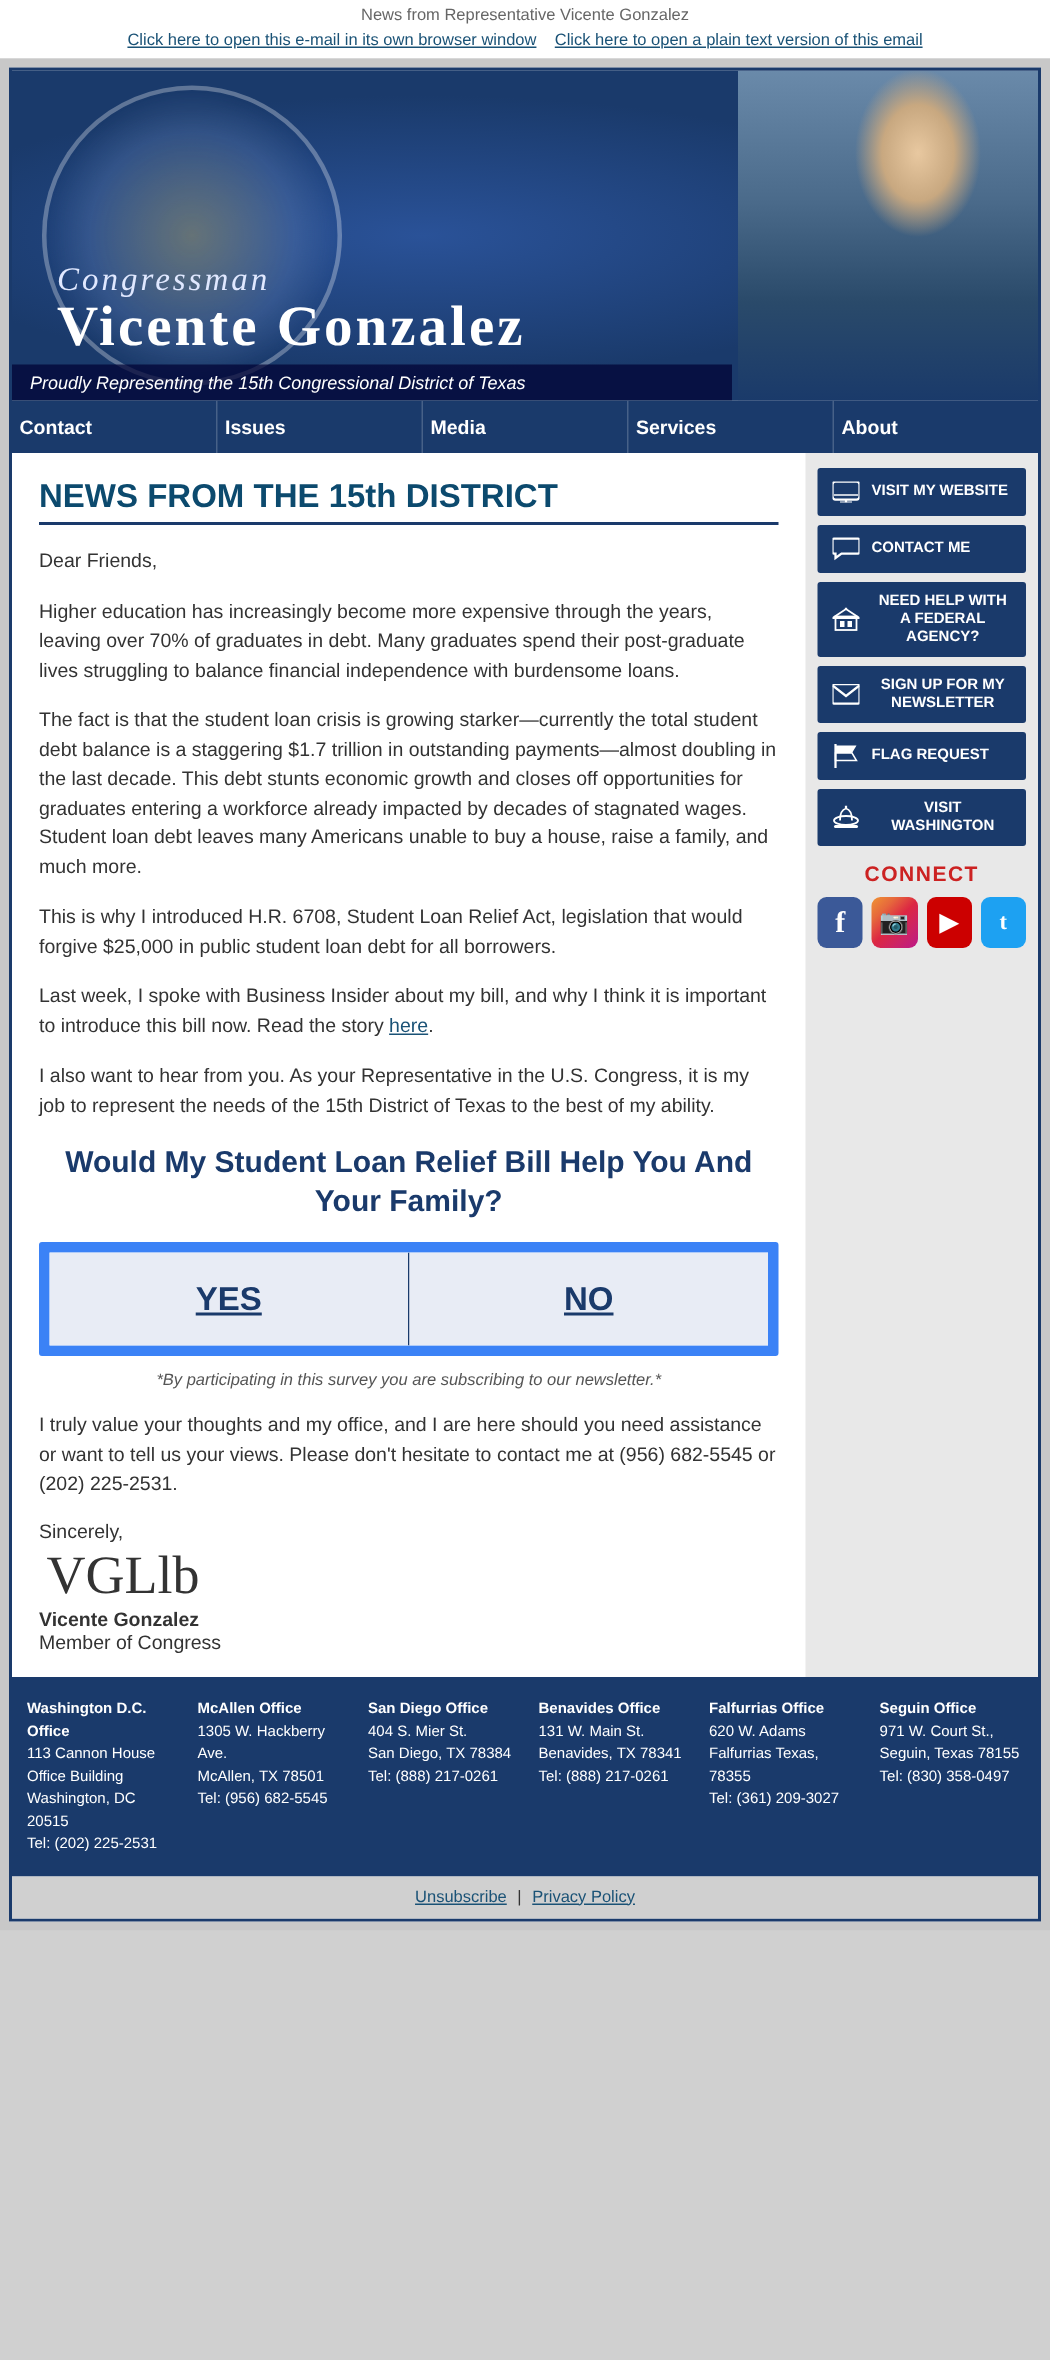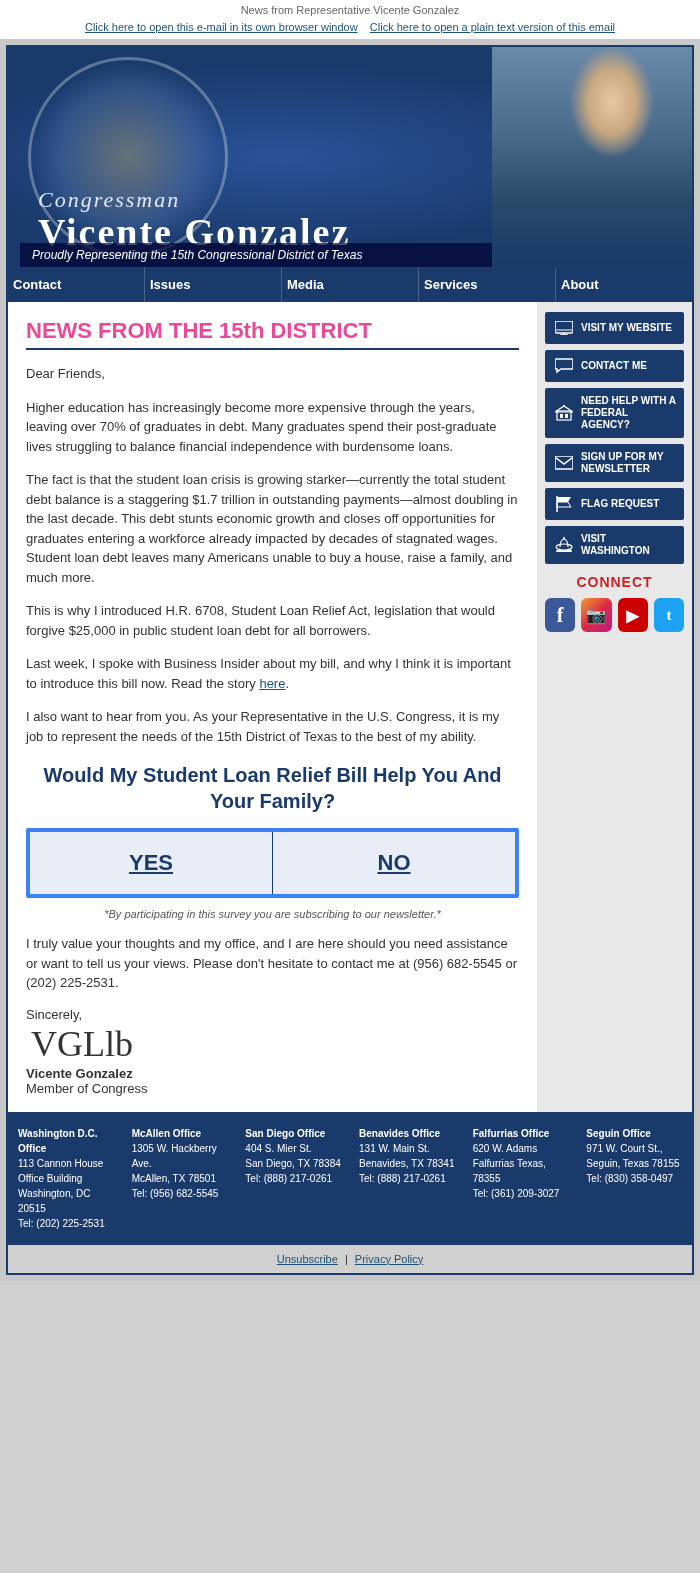--- a/index.html
+++ b/index.html
@@ -58,42 +58,42 @@
       border-radius: 50%;
       border: 3px solid rgba(255,255,255,0.3);
       position: absolute;
       left: 20px;
       top: 10px;
       background: radial-gradient(circle, rgba(200,180,100,0.4) 0%, rgba(100,130,180,0.3) 50%, transparent 70%);
     }
     .header-text {
       position: absolute;
       left: 30px;
-      bottom: 16px;
+      bottom: 30px;
       color: #fff;
     }
     .header-text .congressman {
       font-size: 22px;
       font-style: italic;
       font-family: Georgia, serif;
       letter-spacing: 2px;
       color: #e0e8ff;
     }
     .header-text .name {
       font-size: 38px;
       font-weight: bold;
       font-family: Georgia, serif;
       letter-spacing: 2px;
       color: #fff;
       line-height: 1;
     }
     .header-subtitle {
       position: absolute;
       bottom: 0;
-      left: 12px;
+      left: 0;
       width: 480px;
       background: rgba(0,0,50,0.7);
       color: #fff;
       font-size: 12px;
       font-style: italic;
       padding: 5px 12px;
     }
     .header-photo {
       position: absolute;
       right: 0;
@@ -137,21 +137,21 @@
     .sidebar {
       width: 155px;
       background: #e8e8e8;
       padding: 10px 8px;
       flex-shrink: 0;
     }
     
     .news-title {
       font-size: 22px;
       font-weight: bold;
-      color: #ec4899;
+      color: #0c4a6e;
       margin-bottom: 14px;
       border-bottom: 2px solid #1a3a6b;
       padding-bottom: 4px;
     }
     .paragraph {
       margin-bottom: 14px;
       line-height: 1.5;
       font-size: 13px;
       color: #333;
     }
@@ -161,21 +161,21 @@
     }
     .survey-title {
       text-align: center;
       font-size: 20px;
       font-weight: bold;
       color: #1a3a6b;
       margin: 16px 0 14px;
       line-height: 1.3;
     }
     .survey-box {
-      border: 4px solid #3b82f6;
+      border: 7px solid #3b82f6;
       border-radius: 2px;
       display: flex;
       margin: 0 0 10px;
       overflow: hidden;
     }
     .survey-btn {
       flex: 1;
       text-align: center;
       padding: 18px 0;
       font-size: 22px;
@@ -228,20 +228,21 @@
       background: #1a3a6b;
       color: #fff;
       font-size: 10px;
       font-weight: bold;
       padding: 7px 8px;
       margin-bottom: 6px;
       cursor: pointer;
       border-radius: 2px;
       text-transform: uppercase;
       line-height: 1.2;
+      text-align: center;
     }
     .sidebar-btn .btn-icon {
       width: 22px;
       height: 18px;
       margin-right: 6px;
       flex-shrink: 0;
       display: flex;
       align-items: center;
       justify-content: center;
     }

